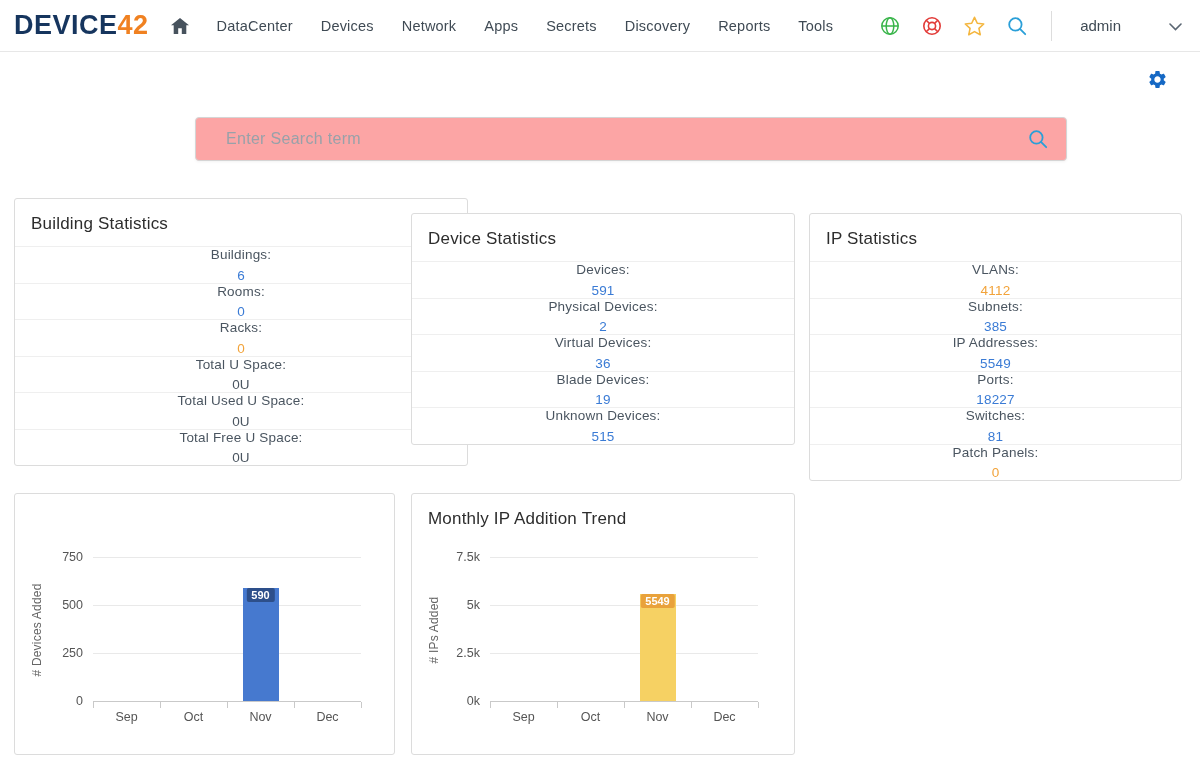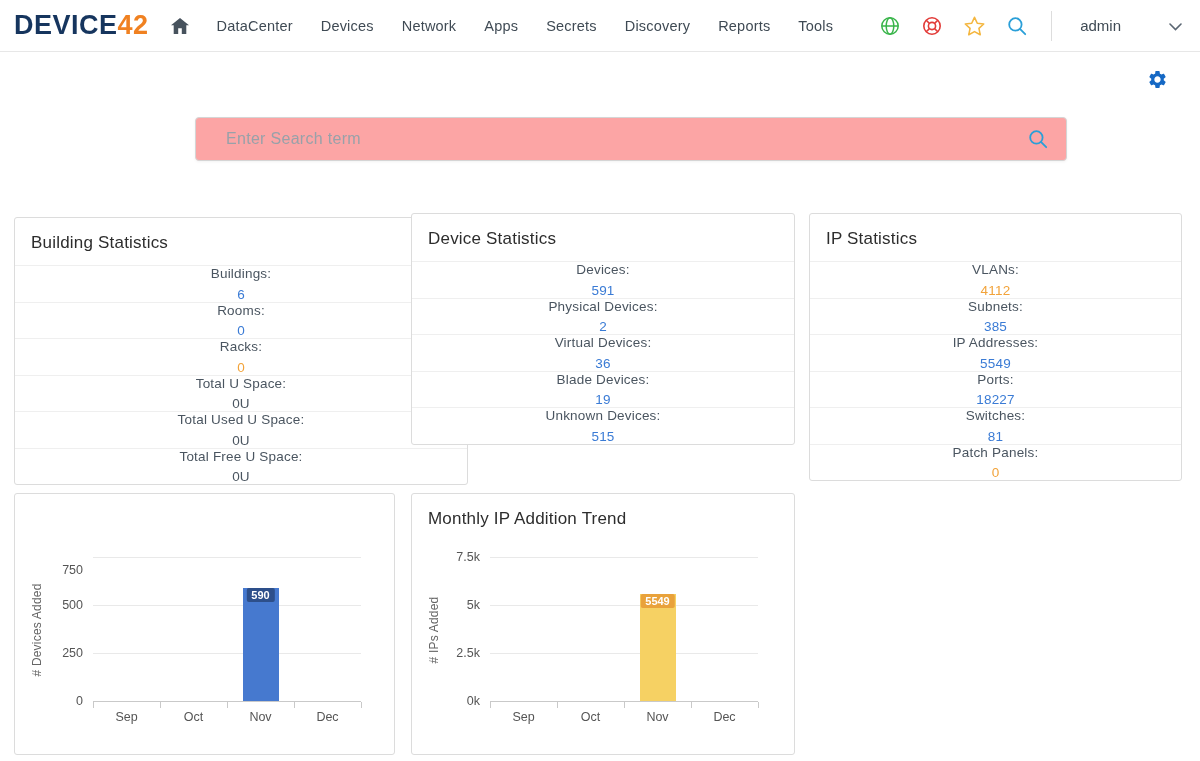--- a/index.html
+++ b/index.html
@@ -124,21 +124,21 @@
   <div class="searchbar">
     <input type="text" value="" placeholder="Enter Search term" style="">
     <span class="search-btn">
       <svg width="20" height="20" viewBox="0 0 20 20" fill="none" stroke="#2a9fd8" stroke-width="1.8" stroke-linecap="round">
         <circle cx="8.4" cy="8.4" r="6.2"></circle>
           <line x1="13.2" y1="13.2" x2="18.2" y2="18.2"></line>
       </svg>
     </span>
   </div>
 
-  <div class="card" style="left:14px;top:217px;width:454px;">
+  <div class="card" style="left:14px;top:198px;width:454px;">
     <div class="card-title">Building Statistics</div>
     <div class="stat-row">
       <span class="stat-label">Buildings:</span>
       <span class="stat-value" style="color: rgb(58, 123, 213);">6</span>
     </div>
     <div class="stat-row">
       <span class="stat-label">Rooms:</span>
       <span class="stat-value" style="color: rgb(58, 123, 213);">0</span>
     </div>
     <div class="stat-row">
@@ -208,21 +208,21 @@
     <div class="stat-row">
       <span class="stat-label">Patch Panels:</span>
       <span class="stat-value" style="color: rgb(242, 163, 58);">0</span>
     </div>
   </div>
 
   <div class="card chart-card" style="left:14px;top:493px;width:381px;">
     <div class="ylab"># Devices Added</div>
     <div class="plot">
         <div class="gridline" style="top: 0px;"></div>
-        <div class="ytick" style="top: 0px; margin-top: 13px;">750</div>
+        <div class="ytick" style="top: 0px;">750</div>
         <div class="gridline" style="top: 48px;"></div>
         <div class="ytick" style="top: 48px;">500</div>
         <div class="gridline" style="top: 96px;"></div>
         <div class="ytick" style="top: 96px;">250</div>
         <div class="ytick" style="top: 144px;">0</div>
         <div class="xtick" style="left: 0px;"></div>
         <div class="xtick" style="left: 67px;"></div>
         <div class="xtick" style="left: 134px;"></div>
         <div class="xtick" style="left: 201px;"></div>
         <div class="xtick" style="left: 268px;"></div>

